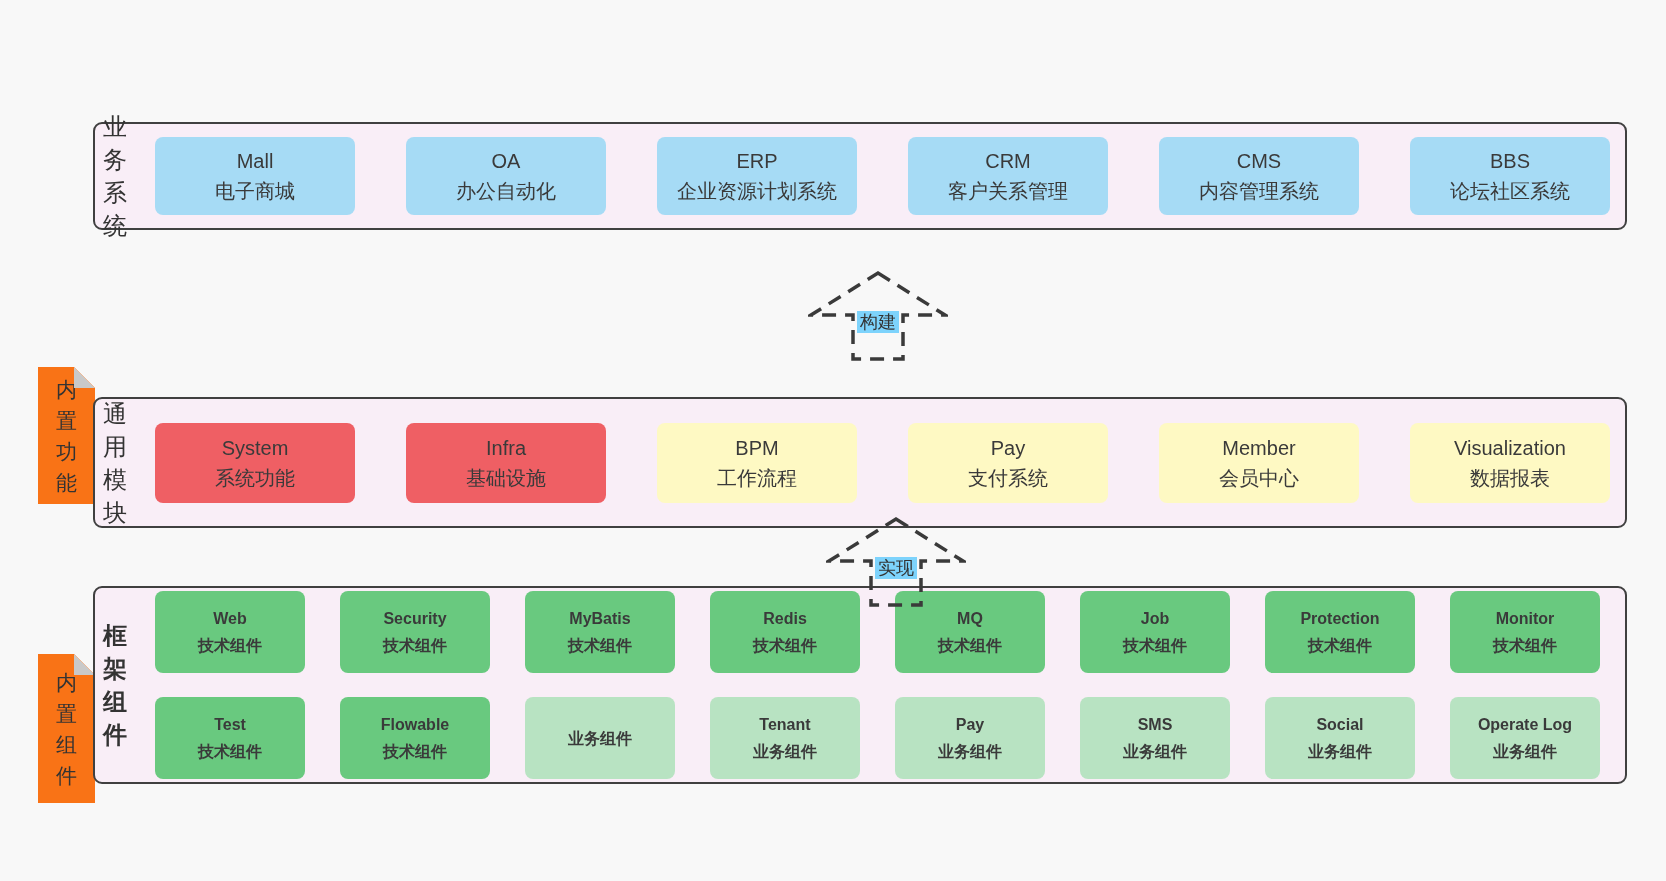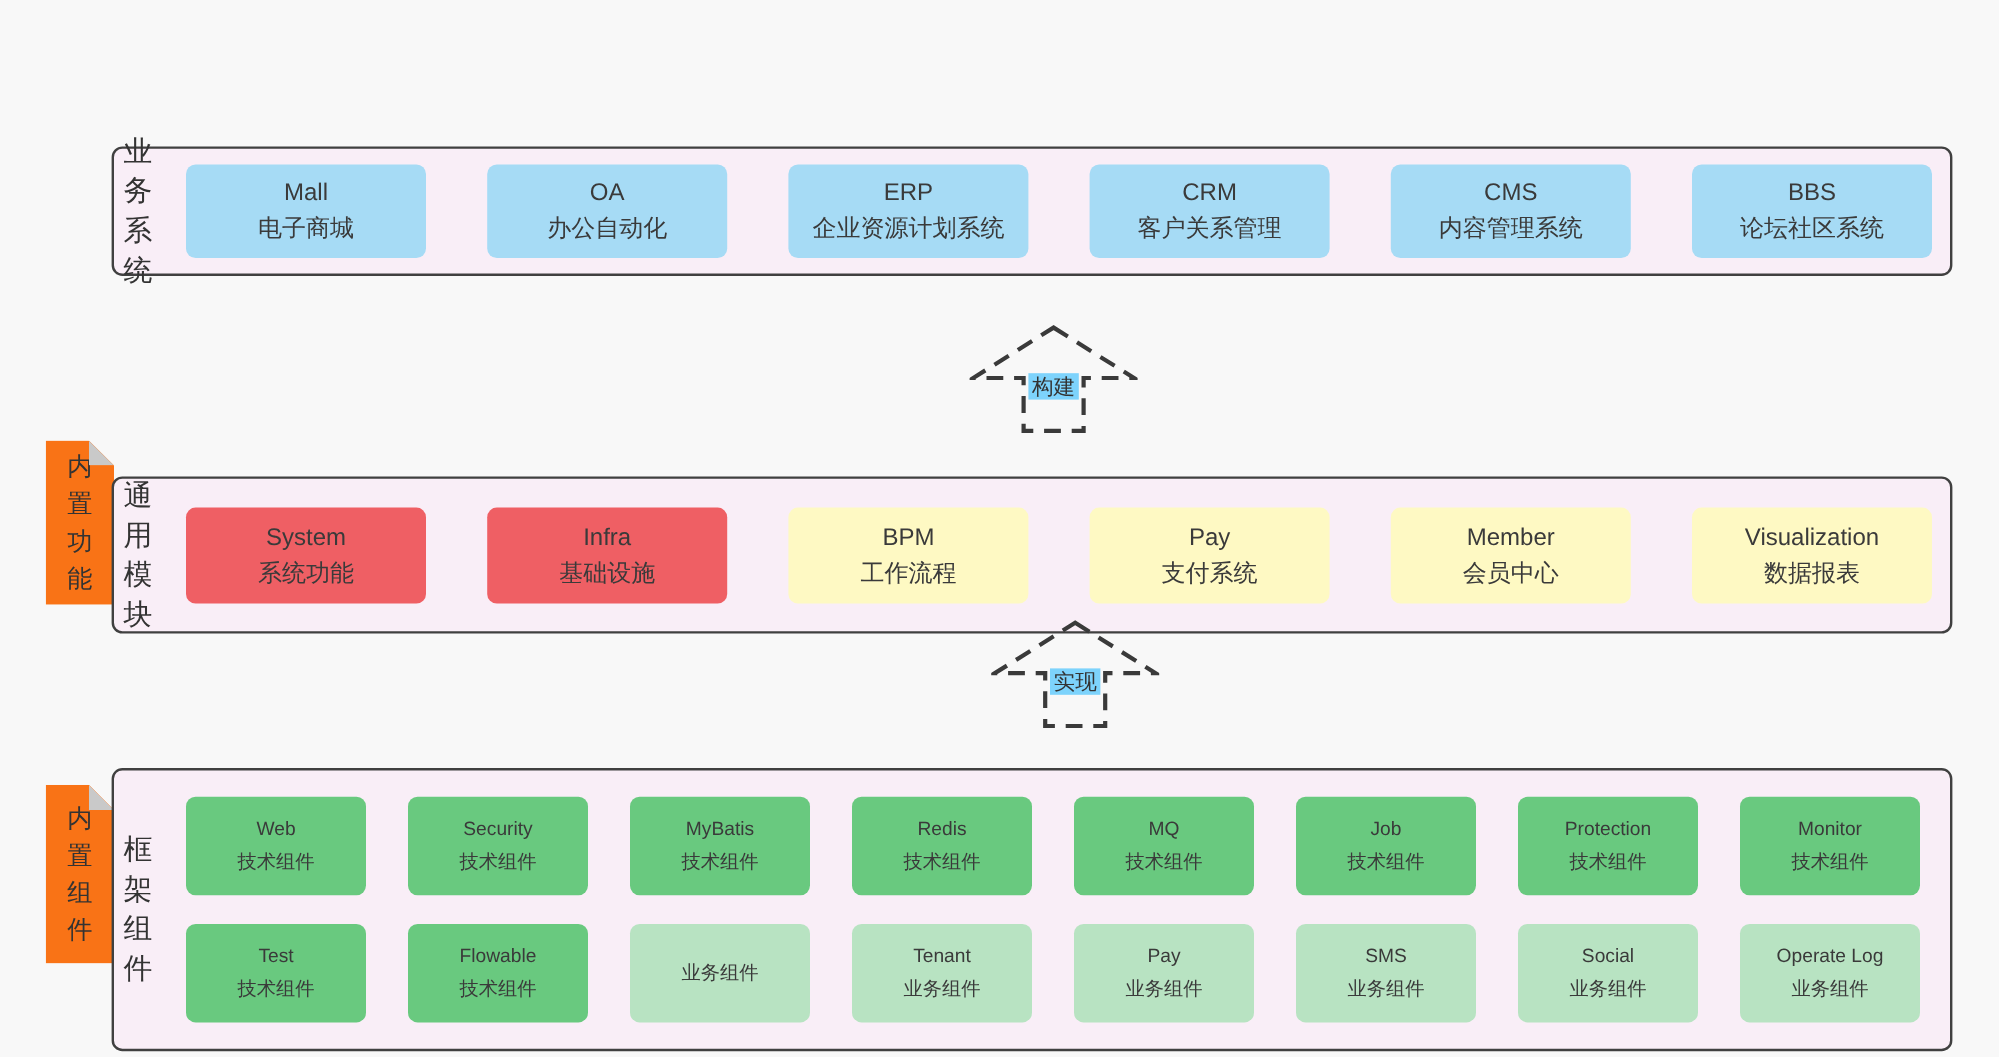--- a/index.html
+++ b/index.html
@@ -20,21 +20,21 @@
     width:1534px;
     background:#f9eef7;
     border:2px solid #404040;
     border-radius:9px;
     display:flex;
     align-items:center;
     z-index:2;
   }
   .layer-business   { top:122px; height:108px; }
   .layer-modules    { top:372px; height:131px;margin-top:25px; }
-  .layer-components { top:640px; height:236px; }
+  .layer-components { top:586px; height:198px;font-weight:bold; }
 
   .side-label {
     flex:none;
     width:26px;
     margin-left:7px;
     margin-right:27px;
     font-size:24px;
     line-height:33px;
     letter-spacing:0;
     word-break:break-all;

